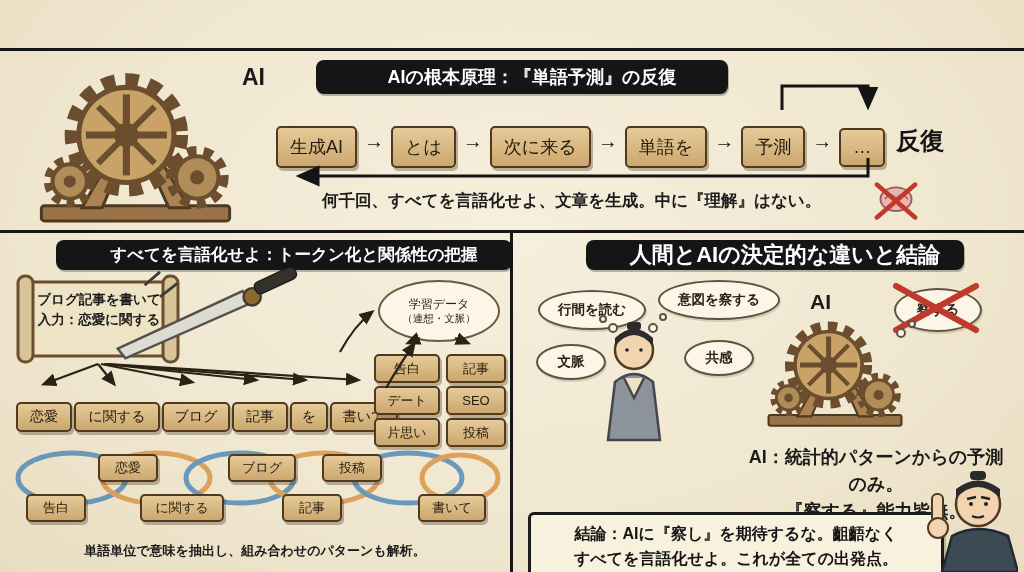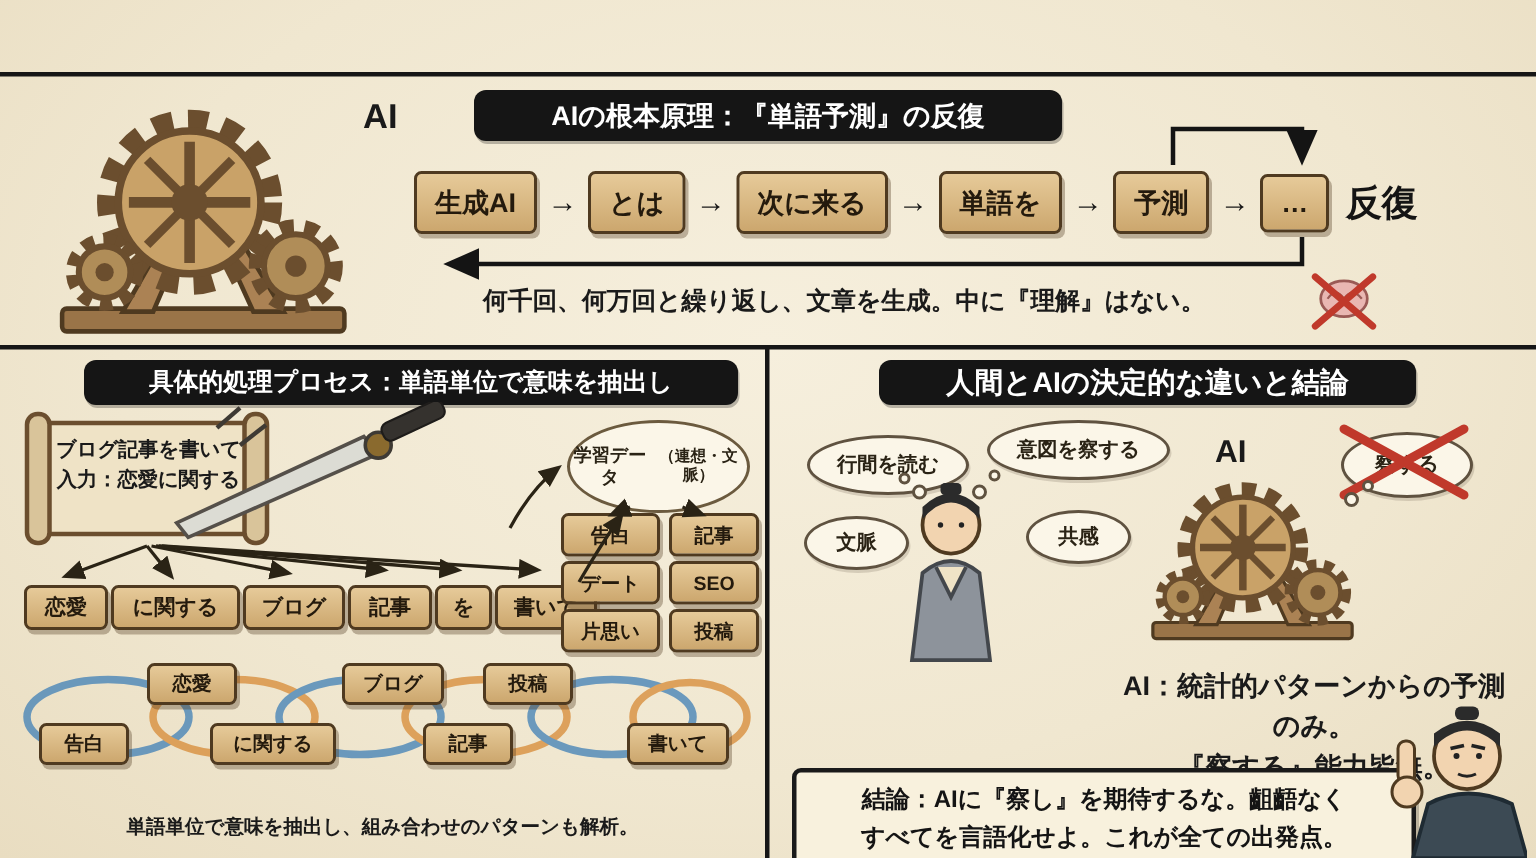--- a/index.html
+++ b/index.html
@@ -11,47 +11,47 @@
   .abs{position:absolute;}
   .title{
     top:8px;left:0;width:1024px;text-align:center;
     font-size:28px;font-weight:800;letter-spacing:2px;color:#141414;
   }
   .hline{background:#161616;height:3px;}
   .vline{background:#161616;width:3px;}
   .banner{
     background:#151515;color:#fff;font-weight:700;text-align:center;
     display:flex;align-items:center;justify-content:center;
-    border-radius:8px;box-shadow:1px 2px 0 rgba(0,0,0,.25);
+    border-radius:8px;box-shadow:1px 2px 0 rgba(0,0,0,.25);padding-left:20px;
   }
   .wbox,.fbox{
     display:flex;align-items:center;justify-content:center;
     background:linear-gradient(180deg,#e6ca99,#cda store 0%) ;
   }
   .wbox,.fbox{
     background:linear-gradient(180deg,#e6ca99,#cca76e);
     border:2px solid #4f3a20;border-radius:5px;
     box-shadow:2px 3px 0 rgba(79,58,32,.35);
-    color:#241a0d;font-weight:700;
+    color:#241a0d;font-weight:400;margin-top:12px;
   }
   .wbox{position:absolute;}
   .flowrow{display:flex;align-items:center;gap:7px;}
   .fbox{font-size:18px;padding:7px 12px;}
   .arr{font-size:20px;font-weight:800;color:#141414;}
   .repeat{font-size:24px;font-weight:800;color:#141414;margin-left:4px;}
   .capt{font-weight:700;}
   .bubble{
     position:absolute;display:flex;align-items:center;justify-content:center;
     border:2.5px solid #5f5240;background:#fbf6e8;border-radius:50%;
     font-weight:700;color:#2a2315;box-shadow:1px 2px 0 rgba(95,82,64,.2);
   }
   .cloud{
-    position:absolute;display:flex;flex-direction:row;align-items:center;justify-content:center;
+    position:absolute;display:flex;flex-direction:column;align-items:center;justify-content:center;
     border:2.5px solid #6b5a3e;background:#fbf6e8;border-radius:50%;
-    font-weight:700;color:#2a2315;text-align:center;line-height:1.25;
+    font-weight:400;color:#2a2315;text-align:center;line-height:1.25;
   }
   .conclusion{
     position:absolute;border:3px solid #1a1a1a;border-radius:6px;
     background:#f8f1dd;display:flex;flex-direction:column;align-items:center;justify-content:center;
     font-weight:800;font-size:16px;line-height:1.55;color:#141414;box-shadow:2px 3px 0 rgba(0,0,0,.2);
   }
   svg{display:block;}
   .overlay{pointer-events:none;}
 </style>
 </head>
@@ -160,29 +160,29 @@
   <svg class="abs overlay" style="left:0;top:0" width="1024" height="232">
     <defs>
       <marker id="ah1" markerWidth="9" markerHeight="9" refX="6.5" refY="3.5" orient="auto">
         <path d="M0,0 L8,3.5 L0,7 Z" fill="#141414"></path>
       </marker>
     </defs>
     <path d="M782,110 L782,86 L868,86 L868,106" fill="none" stroke="#141414" stroke-width="3" marker-end="url(#ah1)"></path>
     <path d="M868,158 L868,176 L300,176" fill="none" stroke="#141414" stroke-width="3" marker-end="url(#ah1)"></path>
   </svg>
 
-  <div class="abs capt" style="left:322px;top:190px;font-size:16.5px;">何千回、何万回と繰り返し、文章を生成。中に『理解』はない。</div>
+  <div class="abs capt" style="left:322px;top:190px;font-size:16.5px;">何千回、すべてを言語化せよ、文章を生成。中に『理解』はない。</div>
   <svg class="abs" style="left:872px;top:180px" width="48" height="42">
       <use href="#brainx"></use>
     </svg>
 
   <div class="abs hline" style="left:0;top:230px;width:1024px;"></div>
   <div class="abs vline" style="left:510px;top:232px;height:340px;"></div>
 
-  <div class="abs banner" style="left:56px;top:240px;width:436px;height:30px;font-size:16.5px;">具体的処理プロセス：単語単位で意味を抽出し</div>
+  <div class="abs banner" style="left:56px;top:240px;width:436px;height:30px;font-size:16.5px;">すべてを言語化せよ：トークン化と関係性の把握</div>
 
   <svg class="abs" style="left:14px;top:274px" width="168" height="90">
       <use href="#scroll"></use>
     </svg>
   <div class="abs" style="left:32px;top:290px;width:134px;text-align:center;font-size:13.5px;font-weight:700;line-height:1.5;">
     <div>ブログ記事を書いて</div>
     <div>入力：恋愛に関する</div>
   </div>
 
   <svg class="abs" style="left:112px;top:268px" width="192" height="96">
@@ -242,21 +242,21 @@
     <div class="wbox" style="left:218px;top:4px;width:64px;height:24px;font-size:13px;">ブログ</div>
     <div class="wbox" style="left:312px;top:4px;width:56px;height:24px;font-size:13px;">投稿</div>
     <div class="wbox" style="left:16px;top:44px;width:56px;height:24px;font-size:13px;">告白</div>
     <div class="wbox" style="left:130px;top:44px;width:80px;height:24px;font-size:13px;">に関する</div>
     <div class="wbox" style="left:272px;top:44px;width:56px;height:24px;font-size:13px;">記事</div>
     <div class="wbox" style="left:408px;top:44px;width:64px;height:24px;font-size:13px;">書いて</div>
   </div>
 
   <div class="abs capt" style="left:20px;top:542px;width:470px;text-align:center;font-size:13px;">単語単位で意味を抽出し、組み合わせのパターンも解析。</div>
 
-  <div class="abs banner" style="left:586px;top:240px;width:358px;height:30px;font-size:19px;">人間とAIの決定的な違いと結論</div>
+  <div class="abs banner" style="left:586px;top:240px;width:358px;height:30px;font-size:22px;">人間とAIの決定的な違いと結論</div>
 
   <div class="bubble" style="left:538px;top:290px;width:104px;height:36px;font-size:13.5px;">行間を読む</div>
   <div class="bubble" style="left:658px;top:280px;width:118px;height:36px;font-size:13.5px;">意図を察する</div>
   <div class="bubble" style="left:536px;top:344px;width:66px;height:32px;font-size:13.5px;">文脈</div>
   <div class="bubble" style="left:684px;top:340px;width:66px;height:32px;font-size:13.5px;">共感</div>
 
   <svg class="abs" style="left:588px;top:320px" width="92" height="122">
       <use href="#man"></use>
     </svg>
 

